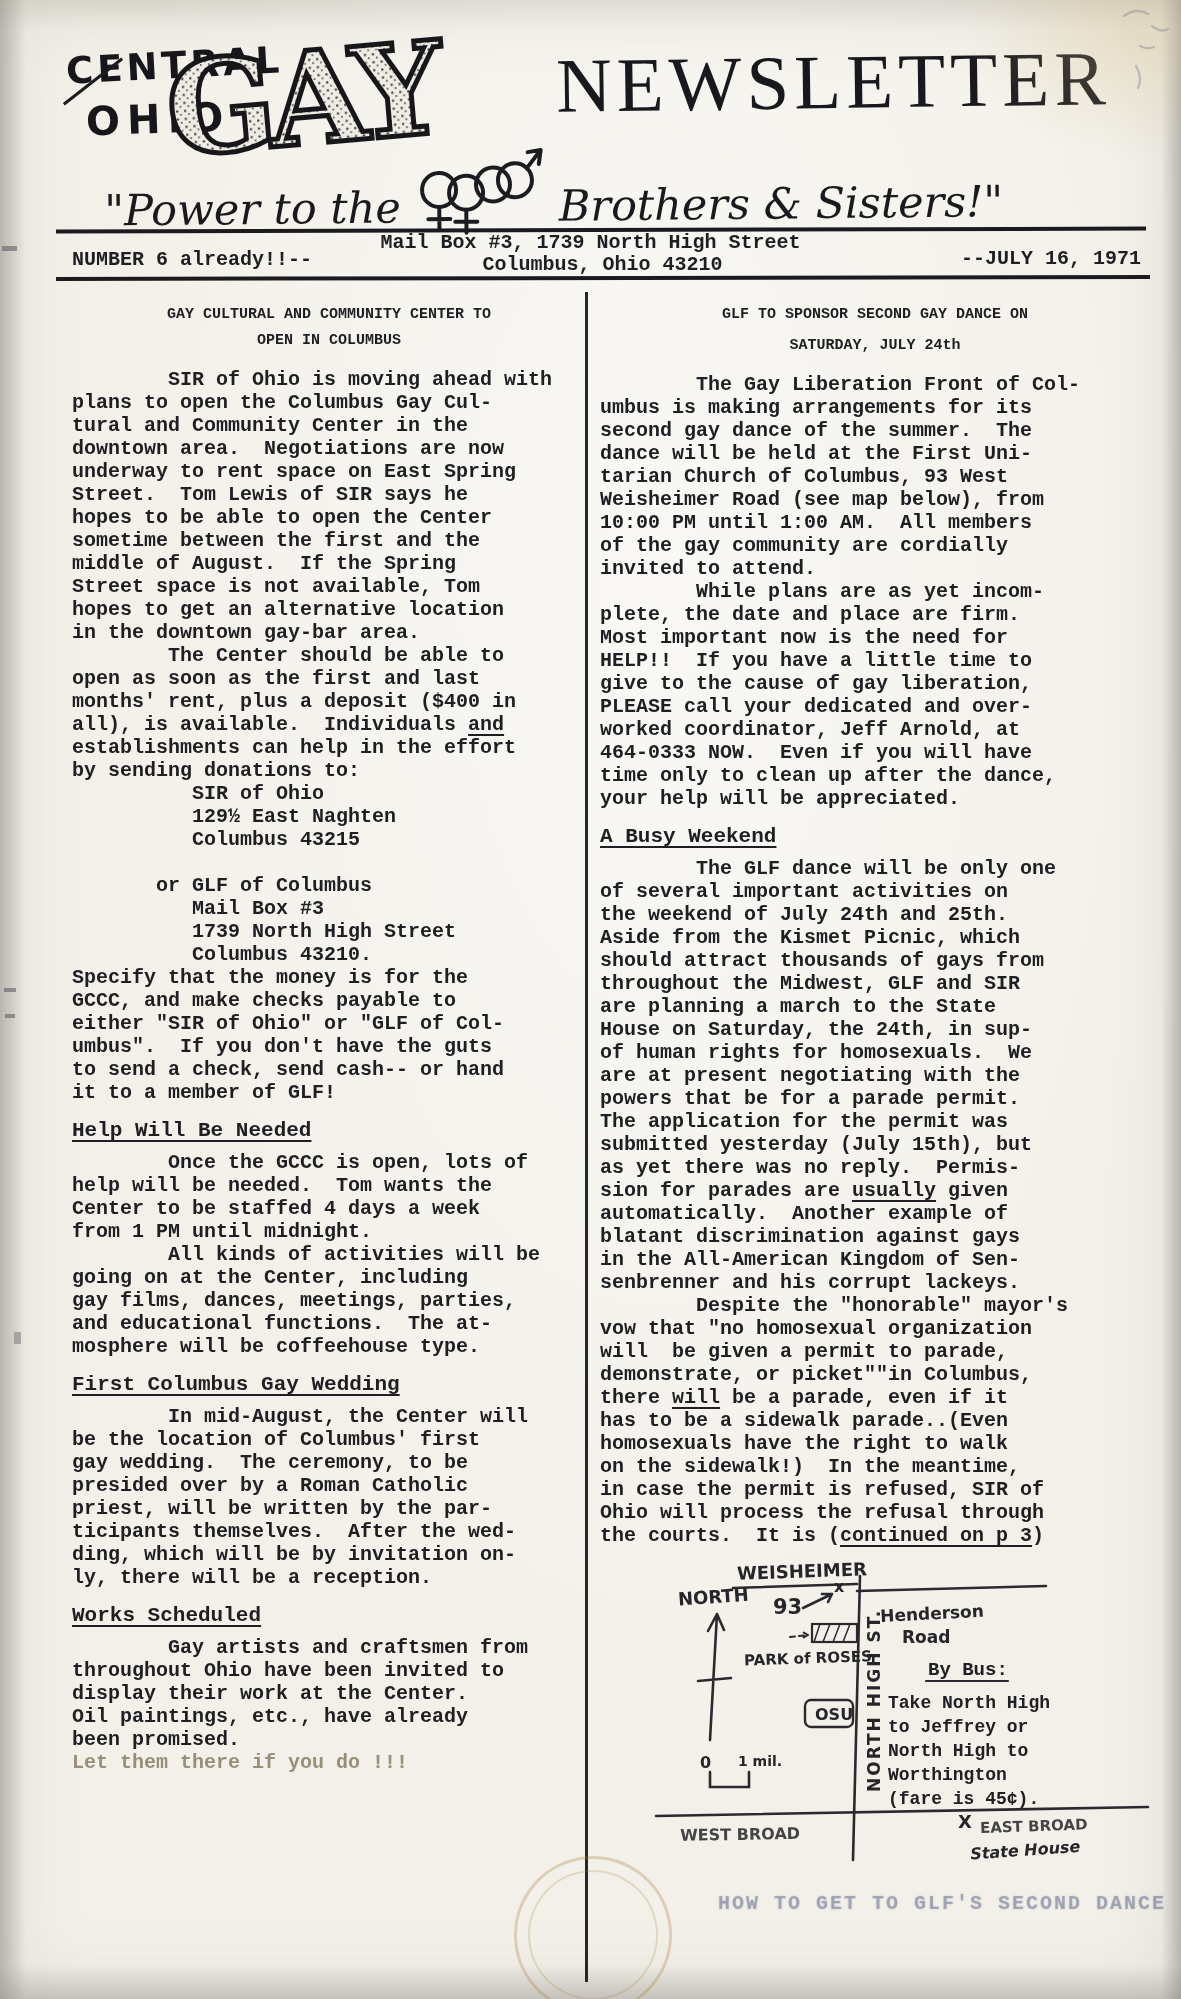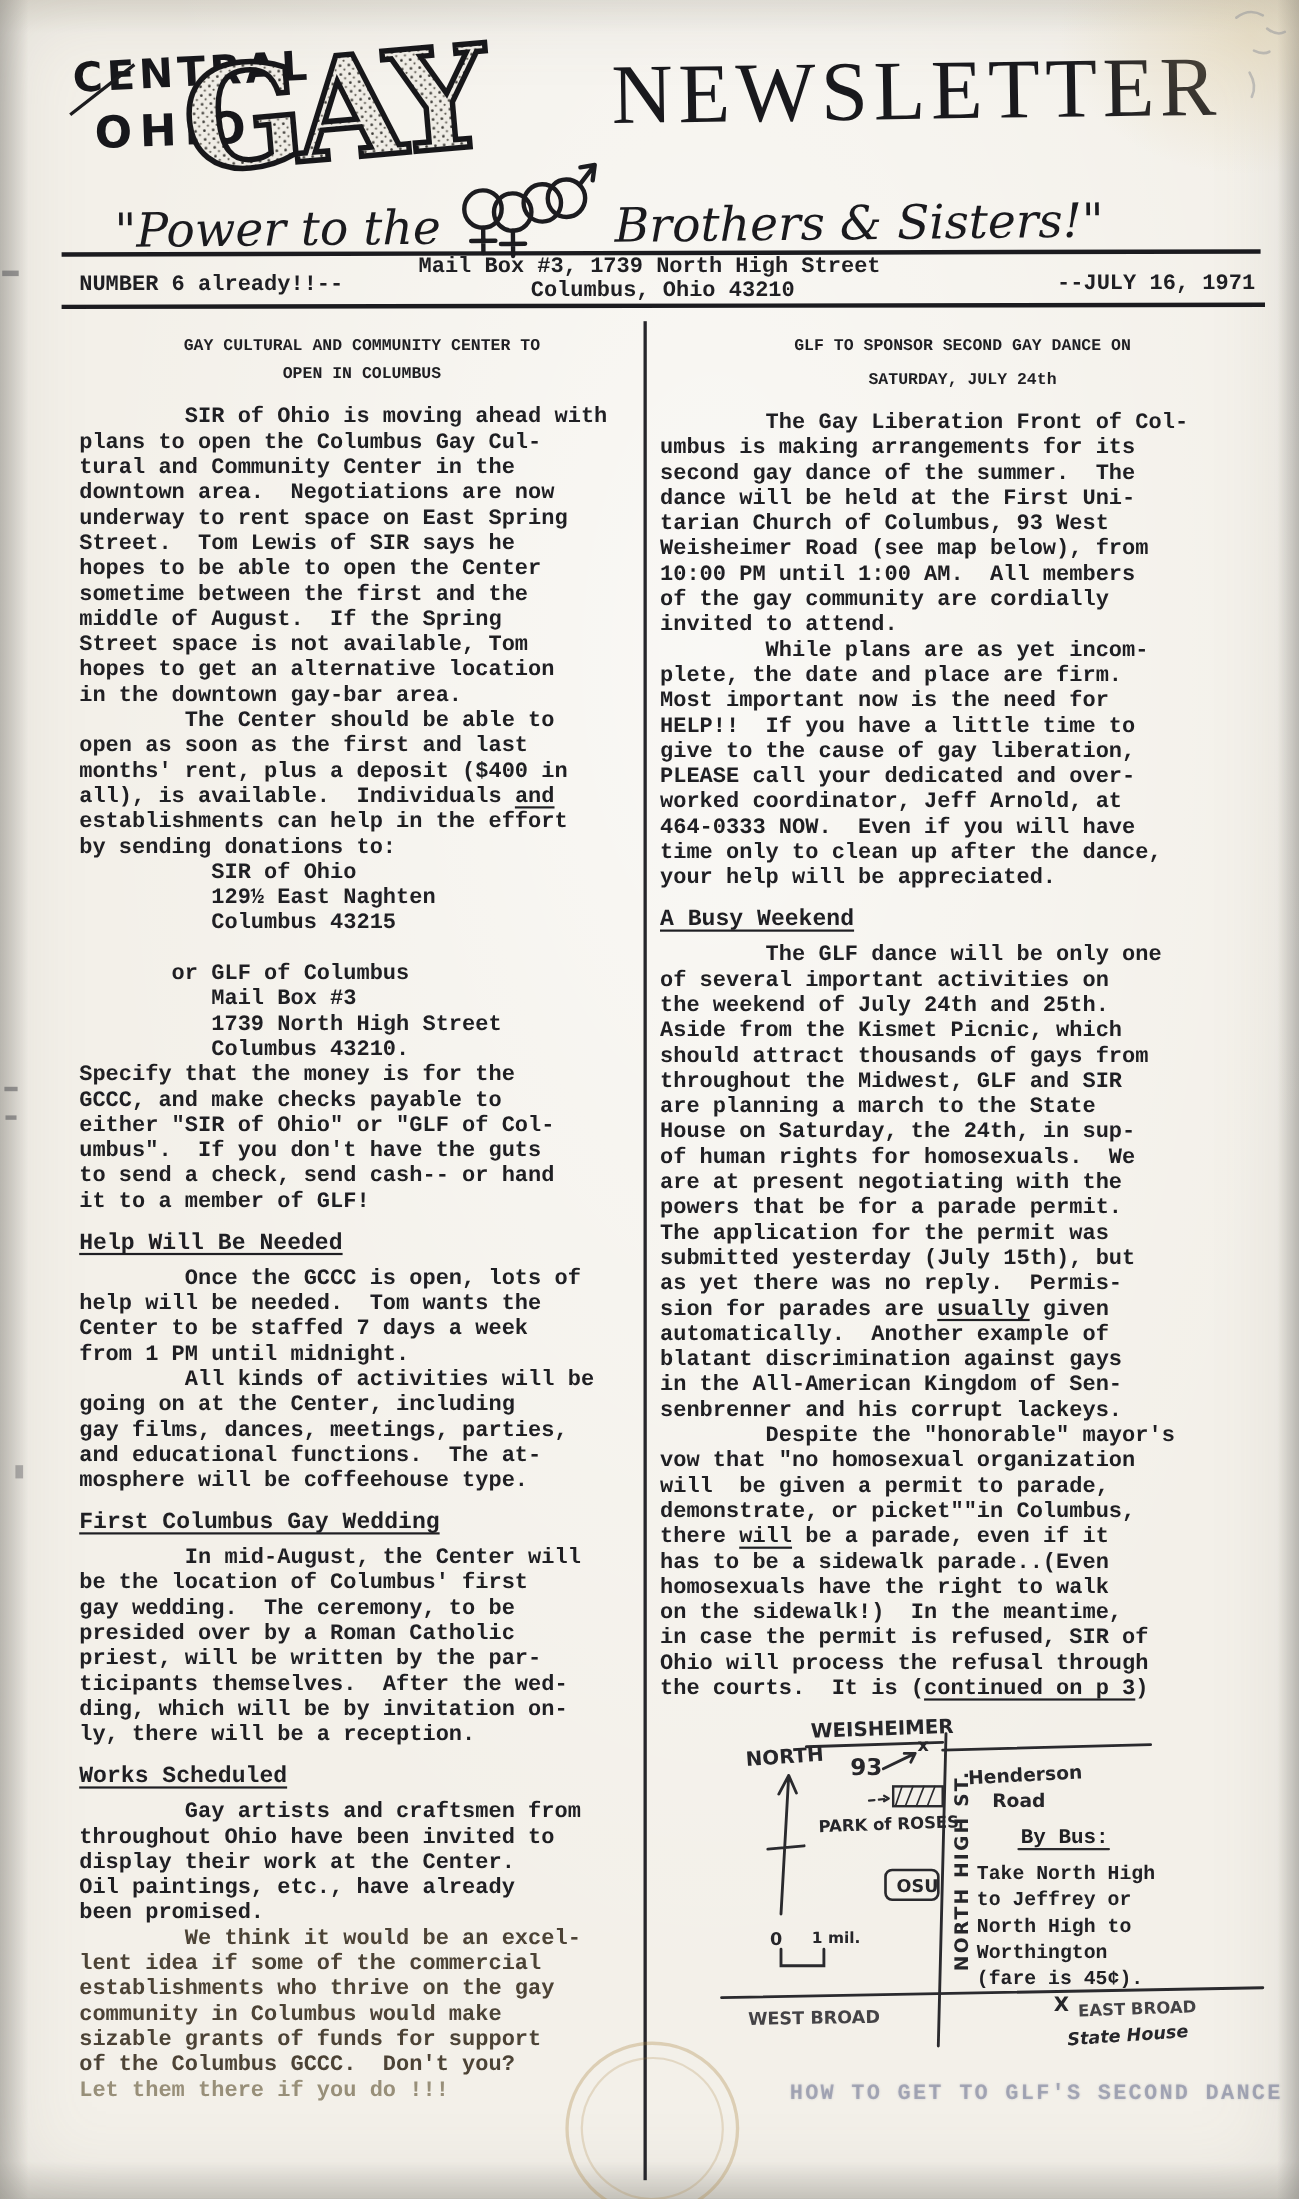--- a/index.html
+++ b/index.html
@@ -158,21 +158,21 @@
           Columbus 43210.
 Specify that the money is for the
 GCCC, and make checks payable to
 either "SIR of Ohio" or "GLF of Col-
 umbus".  If you don't have the guts
 to send a check, send cash-- or hand
 it to a member of GLF!</span></p>
     <div class="sect"><span>Help Will Be Needed</span></div>
     <p class="tw">        Once the GCCC is open, lots of
 help will be needed.  Tom wants the
-Center to be staffed 7 days a week
+Center to be staffed 4 days a week
 from 1 PM until midnight.
         All kinds of activities will be
 going on at the Center, including
 gay films, dances, meetings, parties,
 and educational functions.  The at-
 mosphere will be coffeehouse type.</p>
     <div class="sect"><span>First Columbus Gay Wedding</span></div>
     <p class="tw">        In mid-August, the Center will
 be the location of Columbus' first
 gay wedding.  The ceremony, to be
@@ -180,26 +180,20 @@
 priest, will be written by the par-
 ticipants themselves.  After the wed-
 ding, which will be by invitation on-
 ly, there will be a reception.</p>
     <div class="sect"><span>Works Scheduled</span></div>
     <p class="tw"><span>        Gay artists and craftsmen from
 throughout Ohio have been invited to
 display their work at the Center.
 Oil paintings, etc., have already
 been promised.
-</span><span class="fade1">        We think it would be an excel-
-lent idea if some of the commercial
-establishments who thrive on the gay
-community in Columbus would make
-sizable grants of funds for support
-of the Columbus GCCC.  Don't you?
 </span><span class="fade2">Let them there if you do !!!</span></p>
   </div>
 
   <div class="abs col col-right">
     <div class="headline">
       <div>GLF TO SPONSOR SECOND GAY DANCE ON</div>
       <div class="l2">SATURDAY, JULY 24th</div>
     </div>
     <p class="tw">        The Gay Liberation Front of Col-
 umbus is making arrangements for its

